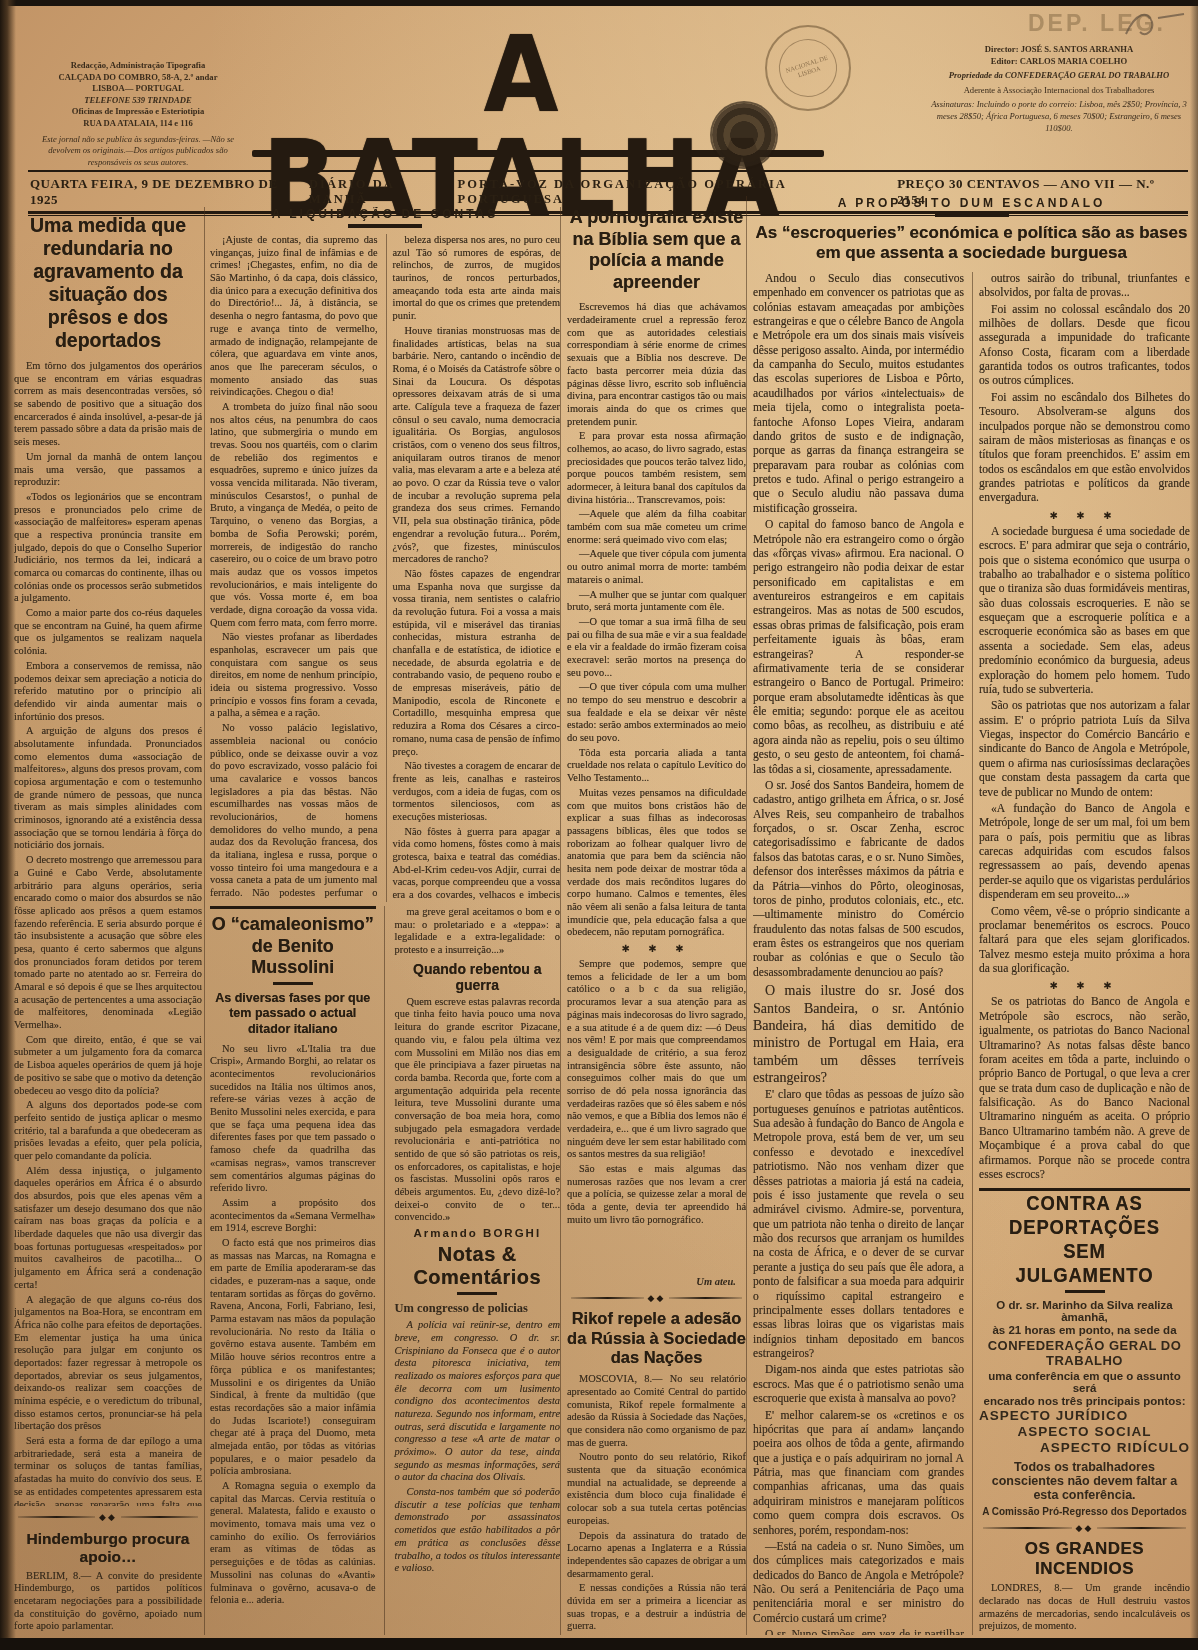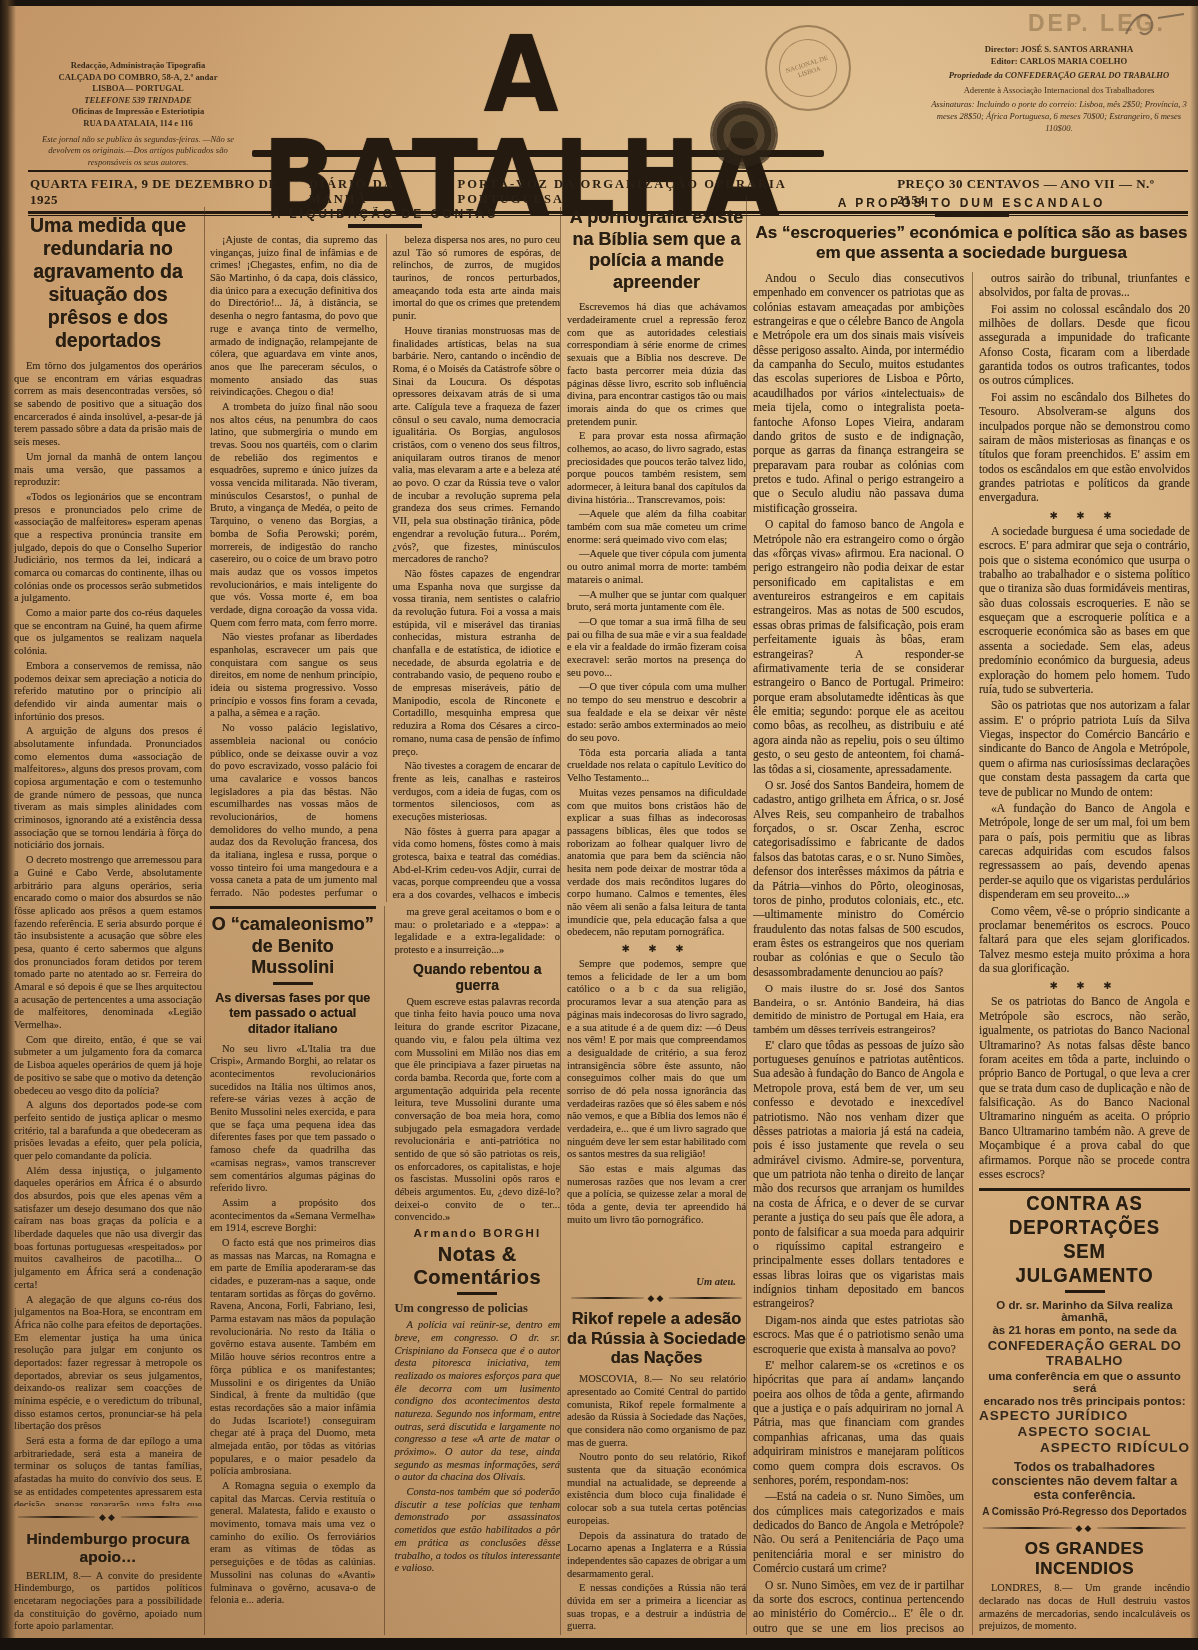--- a/index.html
+++ b/index.html
@@ -222,21 +222,21 @@
   <div class="col vr" style="left:746px;top:196px;width:444px;height:1439px;padding-left:6px;">
     <div class="kicker">A PROPÓSITO DUM ESCANDALO</div>
     <div class="krule"></div>
     <h2 style="font-size:17px;line-height:1.2;margin:0 0 8px 0;">As “escroqueries” económica e política são as bases em que assenta a sociedade burguesa</h2>
     <div style="display:flex;gap:8px;flex:1;overflow:hidden;">
 
       <div style="flex:1;overflow:hidden;">
         <p style="font-size:11.6px;line-height:1.24;">Andou o Seculo dias consecutivos empenhado em convencer os patriotas que as colónias estavam ameaçadas por ambições estrangeiras e que o célebre Banco de Angola e Metrópole era um dos sinais mais visíveis dêsse perigoso assalto. Ainda, por intermédio da campanha do Seculo, muitos estudantes das escolas superiores de Lisboa e Pôrto, acaudilhados por vários «intelectuais» de meia tijela, como o integralista poeta-fantoche Afonso Lopes Vieira, andaram dando gritos de susto e de indignação, porque as garras da finança estrangeira se preparavam para roubar as colónias com pretos e tudo. Afinal o perigo estrangeiro a que o Seculo aludiu não passava duma mistificação grosseira.</p>
         <p style="font-size:11.6px;line-height:1.24;">O capital do famoso banco de Angola e Metrópole não era estrangeiro como o órgão das «fôrças vivas» afirmou. Era nacional. O perigo estrangeiro não podia deixar de estar personificado em capitalistas e em aventureiros estrangeiros e em capitais estrangeiros. Mas as notas de 500 escudos, essas obras primas de falsificação, pois eram perfeitamente iguais às bôas, eram estrangeiras? A responder-se afirmativamente teria de se considerar estrangeiro o Banco de Portugal. Primeiro: porque eram absolutamedte idênticas às que êle emitia; segundo: porque ele as aceitou como bôas, as recolheu, as distribuiu e até agora ainda não as repeliu, pois o seu último gesto, o seu gesto de anteontem, foi chamá-las tôdas a si, ciosamente, apressadamente.</p>
         <p style="font-size:11.6px;line-height:1.24;">O sr. José dos Santos Bandeira, homem de cadastro, antigo grilheta em África, o sr. José Alves Reis, seu companheiro de trabalhos forçados, o sr. Oscar Zenha, escroc categorisadíssimo e fabricante de dados falsos das batotas caras, e o sr. Nuno Simões, defensor dos interêsses máximos da pátria e da Pátria—vinhos do Pôrto, oleoginosas, toros de pinho, produtos coloniais, etc., etc.—ultimamente ministro do Comércio fraudulento das notas falsas de 500 escudos, eram êstes os estrangeiros que nos queriam roubar as colónias e que o Seculo tão desassombradamente denunciou ao país?</p>
-        <p style="font-size:11px;line-height:1.24;">O mais ilustre do sr. José dos Santos Bandeira, o sr. António Bandeira, há dias demitido de ministro de Portugal em Haia, era também um dêsses terríveis estrangeiros?</p>
+        <p style="font-size:14px;line-height:1.24;">O mais ilustre do sr. José dos Santos Bandeira, o sr. António Bandeira, há dias demitido de ministro de Portugal em Haia, era também um dêsses terríveis estrangeiros?</p>
         <p style="font-size:11.6px;line-height:1.24;">E' claro que tôdas as pessoas de juízo são portugueses genuínos e patriotas autênticos. Sua adesão à fundação do Banco de Angola e Metropole prova, está bem de ver, um seu confesso e devotado e inexcedível patriotismo. Não nos venham dizer que dêsses patriotas a maioria já está na cadeia, pois é isso justamente que revela o seu admirável civismo. Admire-se, porventura, que um patriota não tenha o direito de lançar mão dos recursos que arranjam os humildes na costa de África, e o dever de se curvar perante a justiça do seu país que êle adora, a ponto de falsificar a sua moeda para adquirir o riquíssimo capital estrangeiro e principalmente esses dollars tentadores e essas libras loiras que os vigaristas mais indígnios tinham depositado em bancos estrangeiros?</p>
         <p style="font-size:11.6px;line-height:1.24;">Digam-nos ainda que estes patriotas são escrocs. Mas que é o patriotismo senão uma escroquerie que exista à mansalva ao povo?</p>
         <p style="font-size:11.6px;line-height:1.24;">E' melhor calarem-se os «cretinos e os hipócritas que para aí andam» lançando poeira aos olhos de tôda a gente, afirmando que a justiça e o país adquiriram no jornal A Pátria, mas que financiam com grandes companhias africanas, uma das quais adquiriram ministros e manejaram políticos como quem compra dois escravos. Os senhores, porém, respondam-nos:</p>
         <p style="font-size:11.6px;line-height:1.24;">—Está na cadeia o sr. Nuno Simões, um dos cúmplices mais categorizados e mais dedicados do Banco de Angola e Metrópole? Não. Ou será a Penitenciária de Paço uma penitenciária moral e ser ministro do Comércio custará um crime?</p>
         <p style="font-size:11.6px;line-height:1.24;">O sr. Nuno Simões, em vez de ir partilhar da sorte dos escrocs, continua pertencendo ao ministério do Comércio... E' êle o dr. outro que se une em lios precisos ao ministério do Comércio, e ninguém será por isso condenado. Uns, como o ministro do Comércio, gozarão de liberdade incondicional...</p>
       </div>
 
       <div class="vr" style="flex:1;overflow:hidden;padding-left:6px;display:flex;flex-direction:column;">
         <div class="fill">
           <p style="font-size:11.6px;line-height:1.24;">outros sairão do tribunal, triunfantes e absolvidos, por falta de provas...</p>

